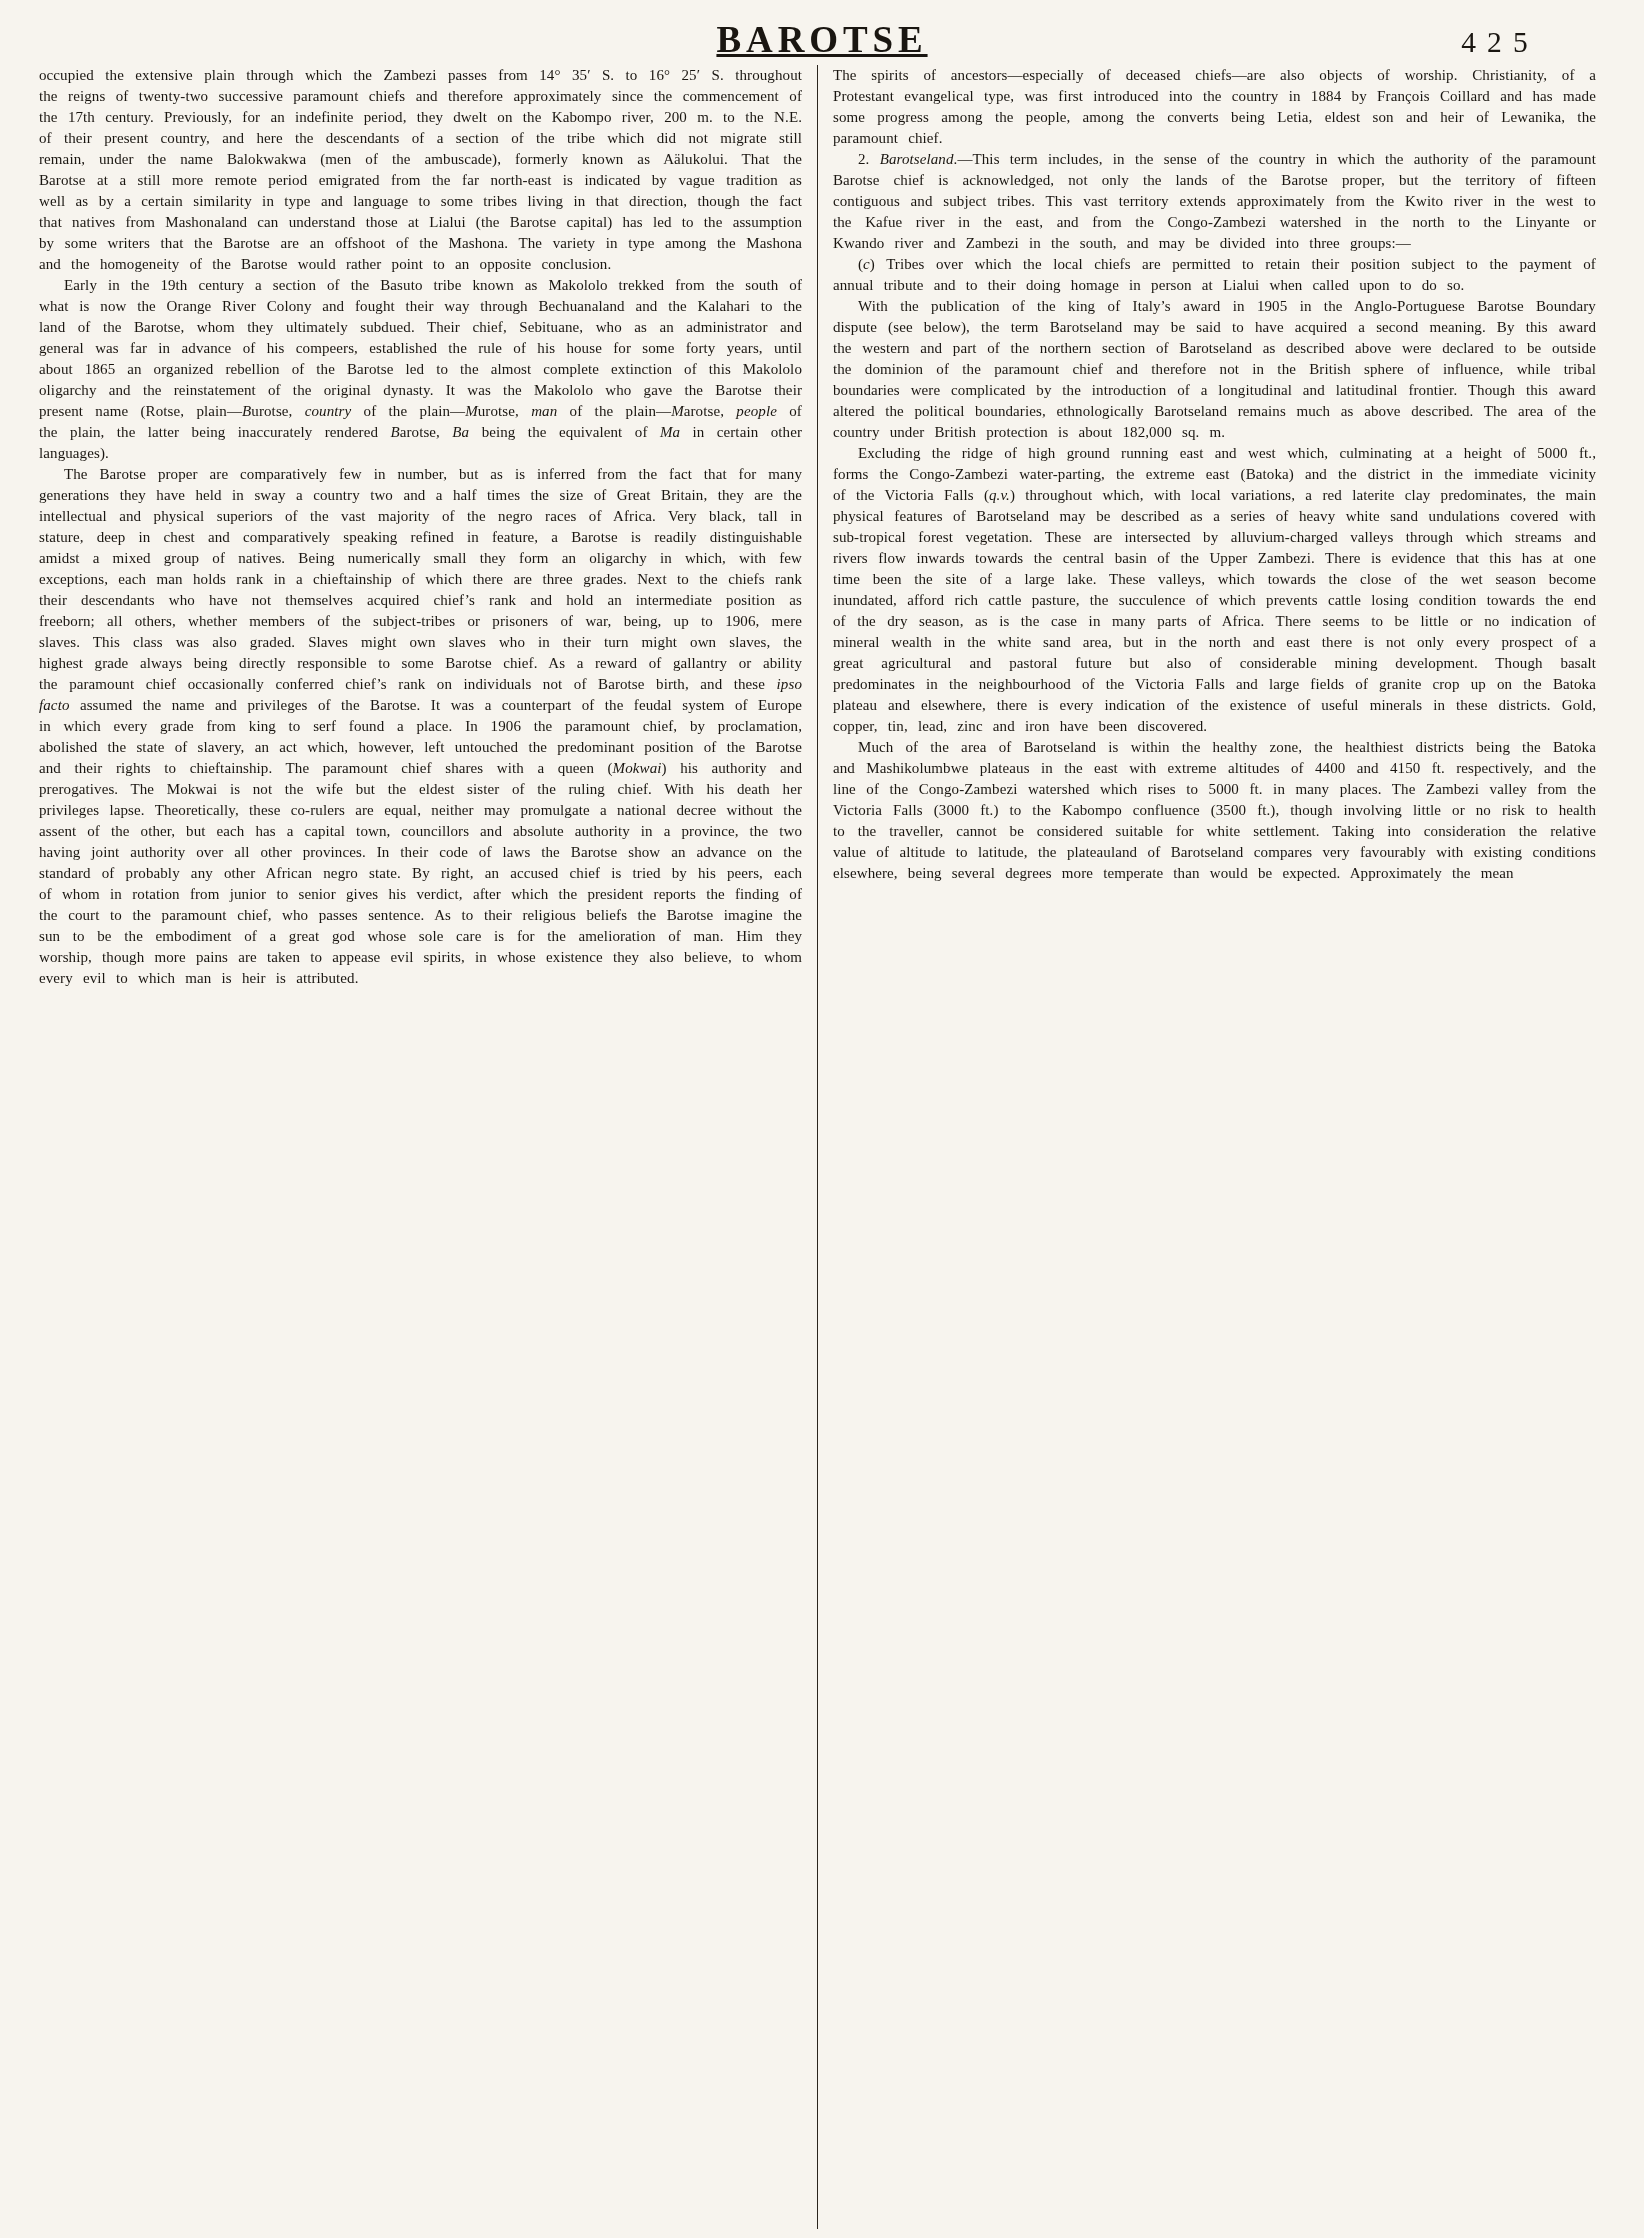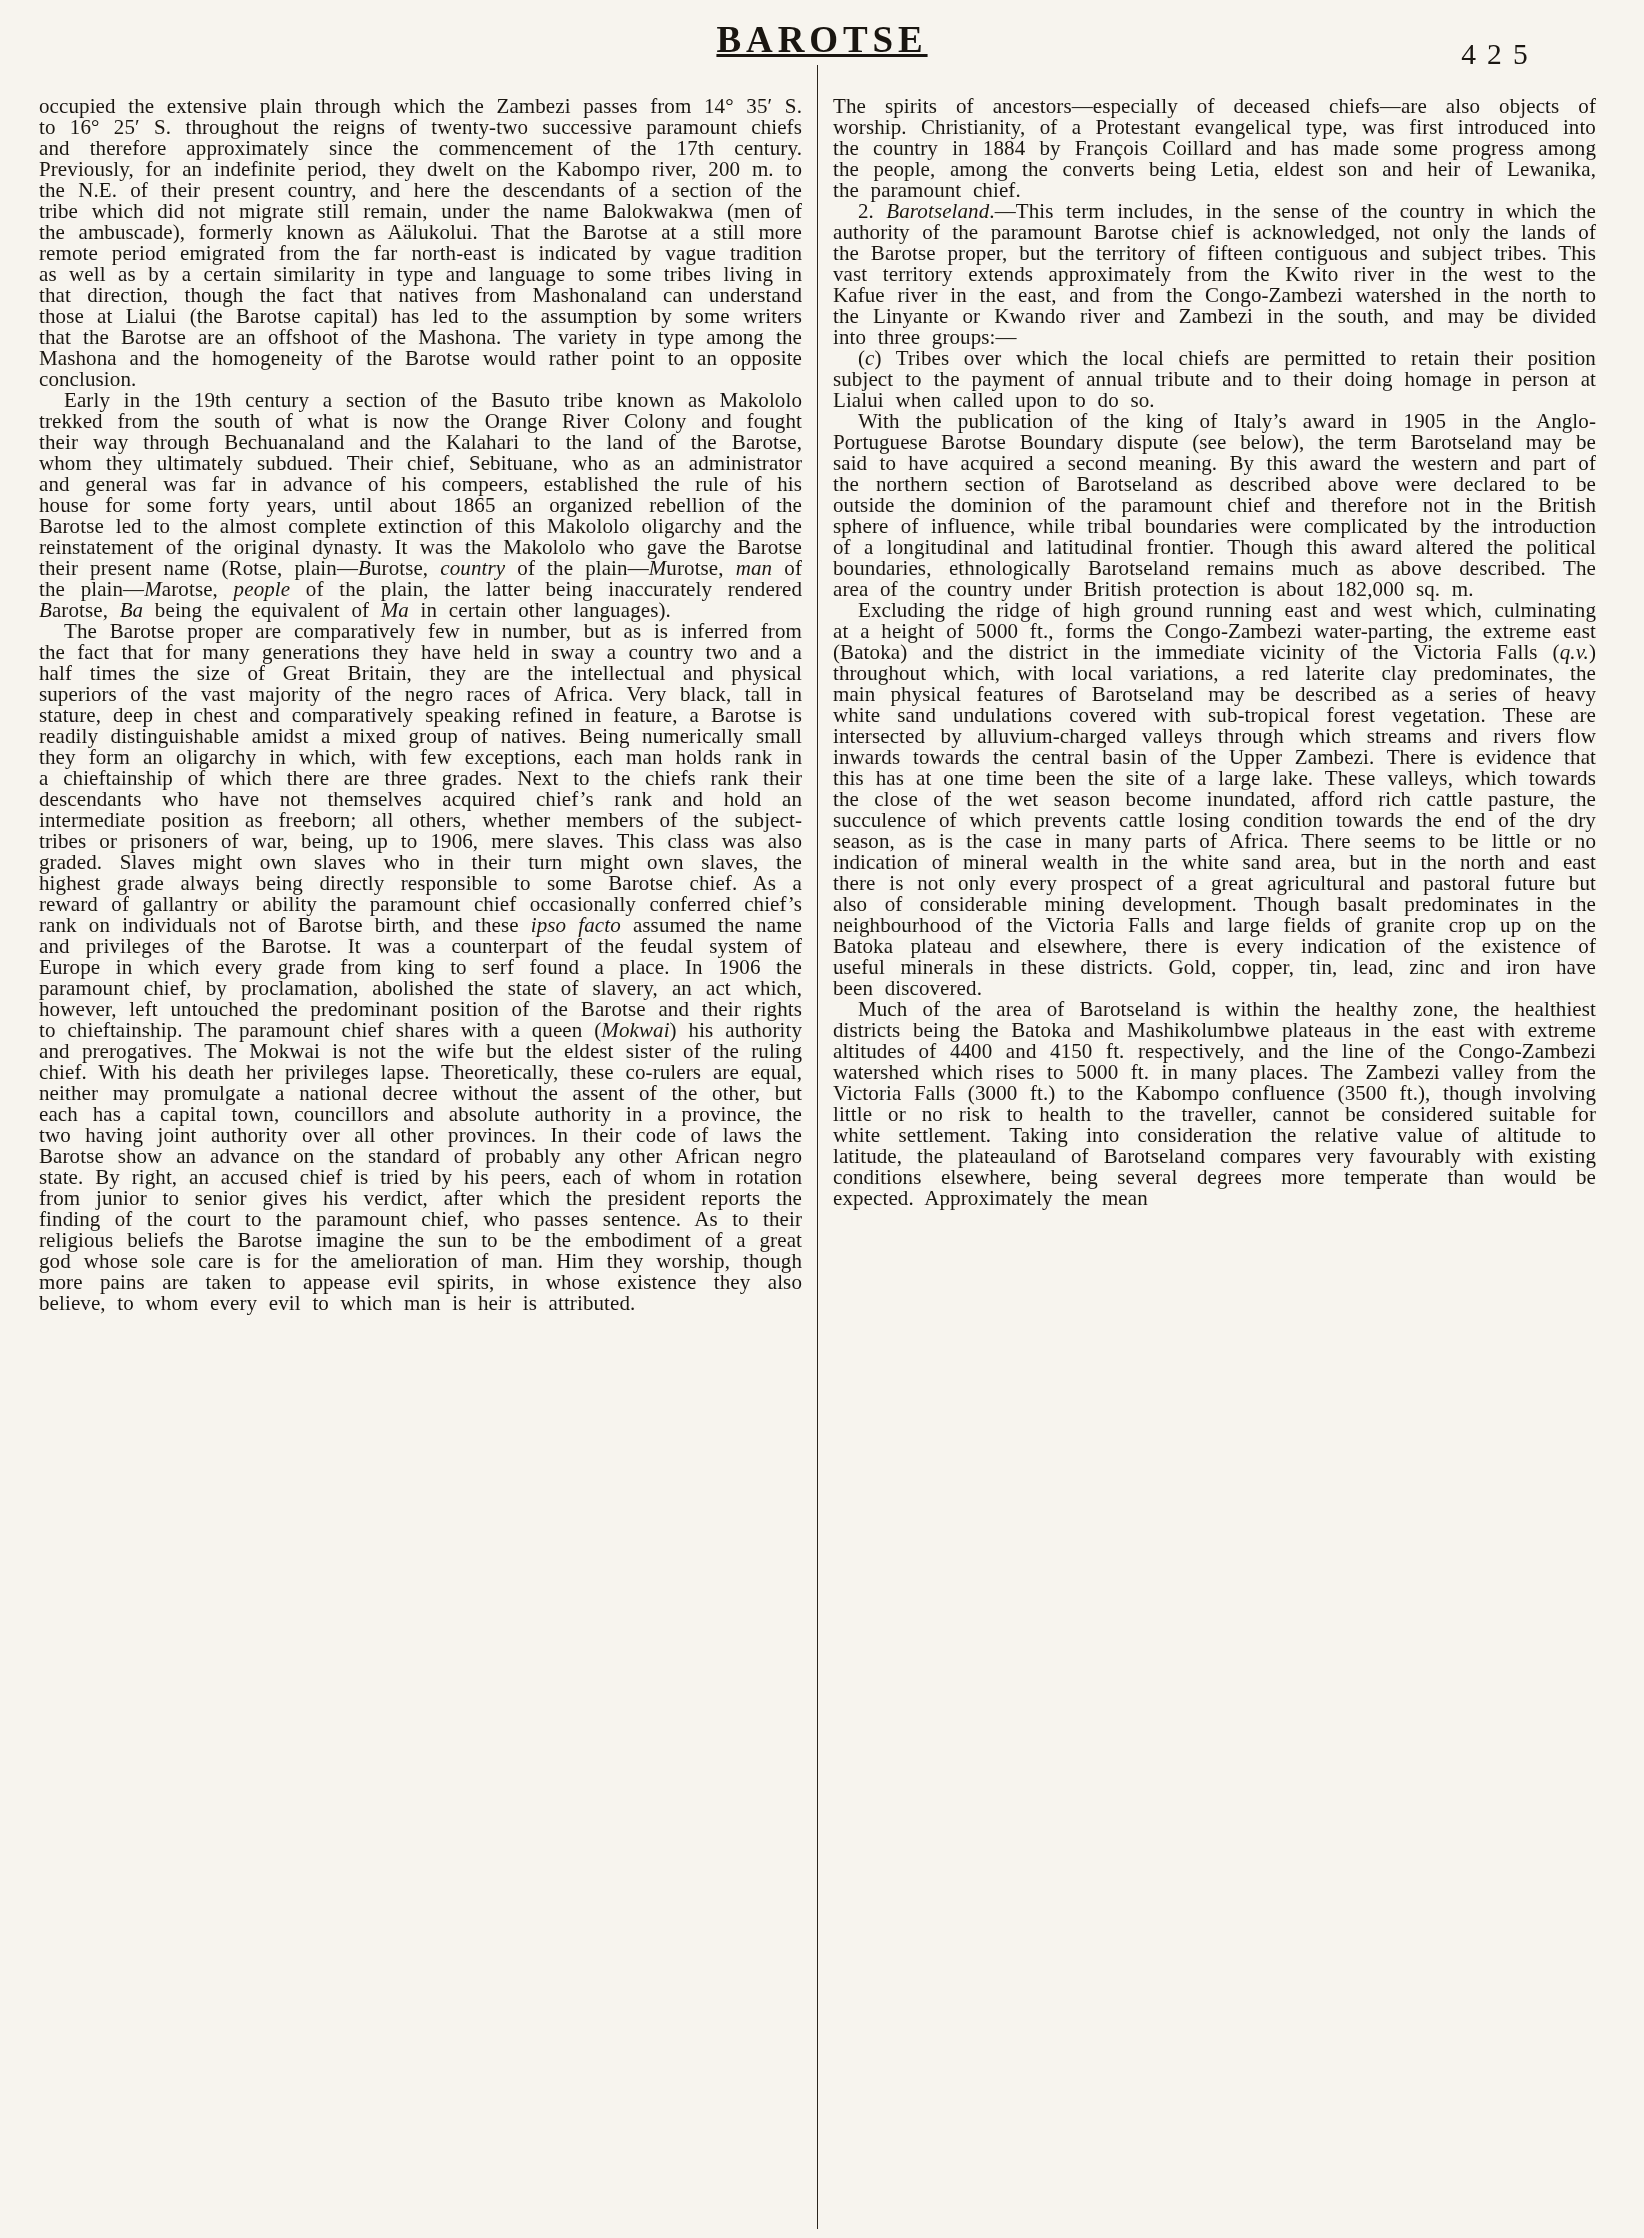--- a/index.html
+++ b/index.html
@@ -30,41 +30,39 @@
     text-decoration: underline;
   }
   .page-number {
     position: absolute;
     right: 105px;
     top: 7px;
     font-size: 29.5px;
     font-weight: 400;
     letter-spacing: 11.2px;
     line-height: 1;
-    margin-top: 12px;
   }
   .columns {
     position: absolute;
     top: 65px;
     left: 39px;
     right: 45px;
     bottom: 9.8px;
     display: flex;
     align-items: stretch;
   }
   .column {
     flex: 0 0 763px;
     max-width: 763px;
-    font-size: 21px;
+    font-size: 15px;
     line-height: 21px;
     letter-spacing: 0.1px;
     word-spacing: 6.3px;
     text-align: justify;
     overflow: hidden;
-    margin-top: 31px;
   }
   .column-rule {
     flex: 0 0 1.4px;
     background: #2b251d;
     margin: 0 14.8px;
   }
   p.para { text-align: justify; }
   p.para.indent { text-indent: 25px; font-family: Liberation Serif, serif; }
 </style>
 </head>

